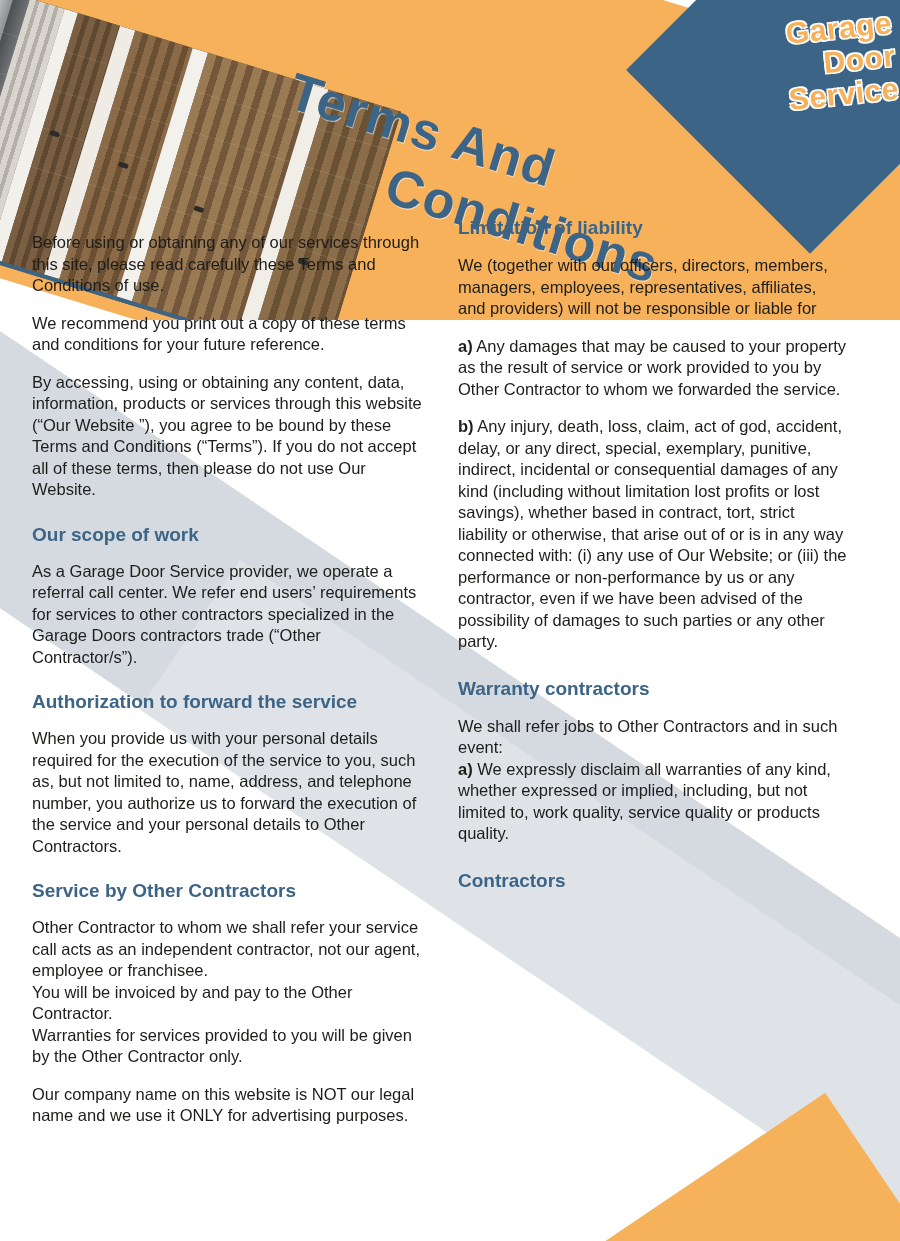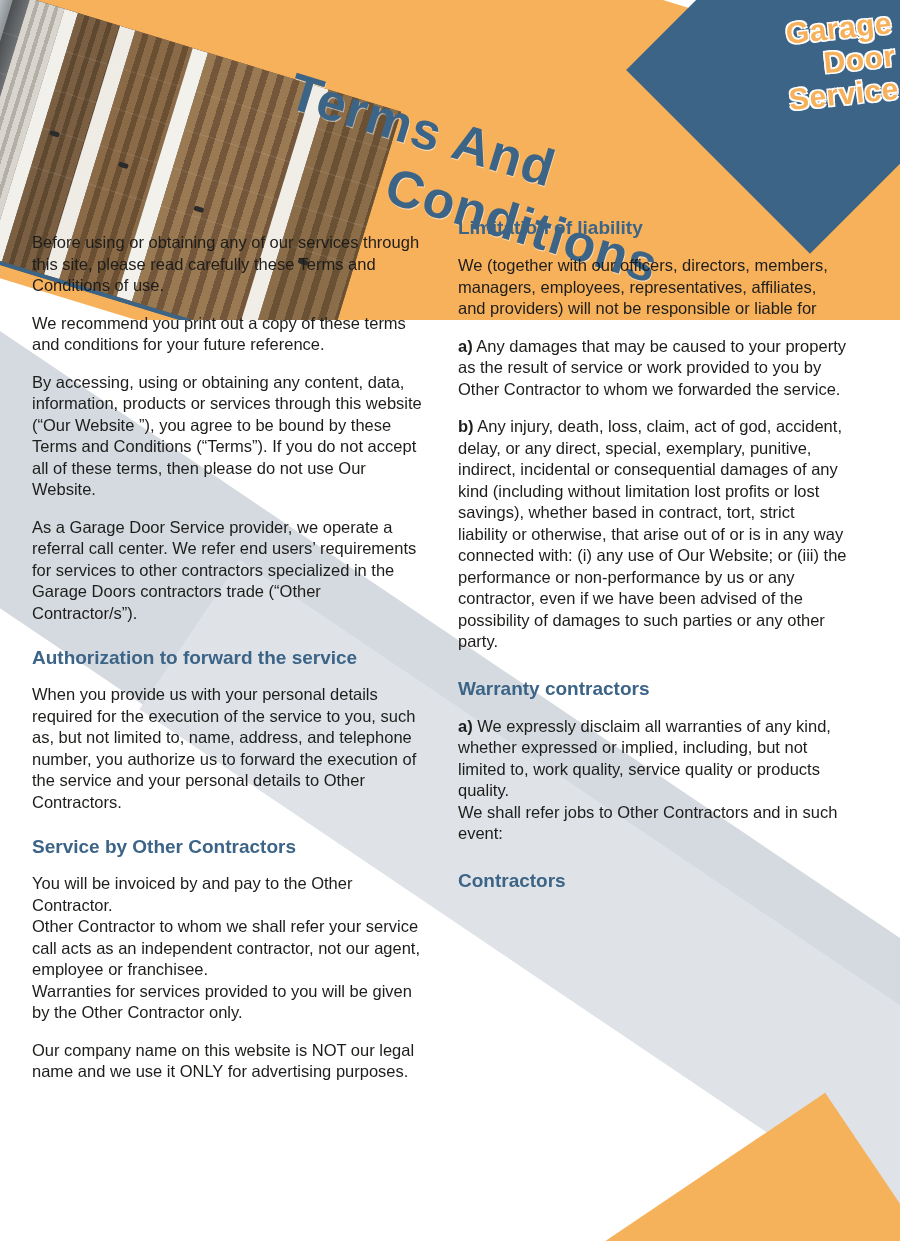--- a/index.html
+++ b/index.html
@@ -250,39 +250,40 @@
     </div>
   </div>
 
   <div class="cols">
 
     <div class="col col-left">
       <p>Before using or obtaining any of our services through this site, please read carefully these Terms and Conditions of use.</p>
       <p>We recommend you print out a copy of these terms and conditions for your future reference.</p>
       <p>By accessing, using or obtaining any content, data, information, products or services through this website (“Our Website ”), you agree to be bound by these Terms and Conditions (“Terms”). If you do not accept all of these terms, then please do not use Our Website.</p>
 
+      <h2>Our scope of work</h2>
       <p>As a Garage Door Service provider, we operate a referral call center. We refer end users’ requirements for services to other contractors specialized in the Garage Doors contractors trade (“Other Contractor/s”).</p>
 
       <h2>Authorization to forward the service</h2>
       <p>When you provide us with your personal details required for the execution of the service to you, such as, but not limited to, name, address, and telephone number, you authorize us to forward the execution of the service and your personal details to Other Contractors.</p>
 
       <h2>Service by Other Contractors</h2>
+      <p class="tight">Other Contractor to whom we shall refer your service call acts as an independent contractor, not our agent, employee or franchisee.</p>
       <p class="tight">You will be invoiced by and pay to the Other Contractor.</p>
-      <p class="tight">Other Contractor to whom we shall refer your service call acts as an independent contractor, not our agent, employee or franchisee.</p>
       <p>Warranties for services provided to you will be given by the Other Contractor only.</p>
       <p>Our company name on this website is NOT our legal name and we use it ONLY for advertising purposes.</p>
     </div>
 
     <div class="col col-right">
       <h2 style="margin-top:0;">Limitation of liability</h2>
       <p>We (together with our officers, directors, members, managers, employees, representatives, affiliates, and providers) will not be responsible or liable for</p>
       <p><b>a)</b><span> Any damages that may be caused to your property as the result of service or work provided to you by Other Contractor to whom we forwarded the service.</span></p>
       <p><b>b)</b><span> Any injury, death, loss, claim, act of god, accident, delay, or any direct, special, exemplary, punitive, indirect, incidental or consequential damages of any kind (including without limitation lost profits or lost savings), whether based in contract, tort, strict liability or otherwise, that arise out of or is in any way connected with: (i) any use of Our Website; or (iii) the performance or non-performance by us or any contractor, even if we have been advised of the possibility of damages to such parties or any other party.</span></p>
 
       <h2>Warranty contractors</h2>
+      <p class="tight">We shall refer jobs to Other Contractors and in such event:</p>
       <p class="tight"><b>a)</b><span> We expressly disclaim all warranties of any kind, whether expressed or implied, including, but not limited to, work quality, service quality or products quality.</span></p>
-      <p class="tight">We shall refer jobs to Other Contractors and in such event:</p>
 
       <h2>Contractors</h2>
     </div>
 
   </div>
 </div>
 
 </body></html>

